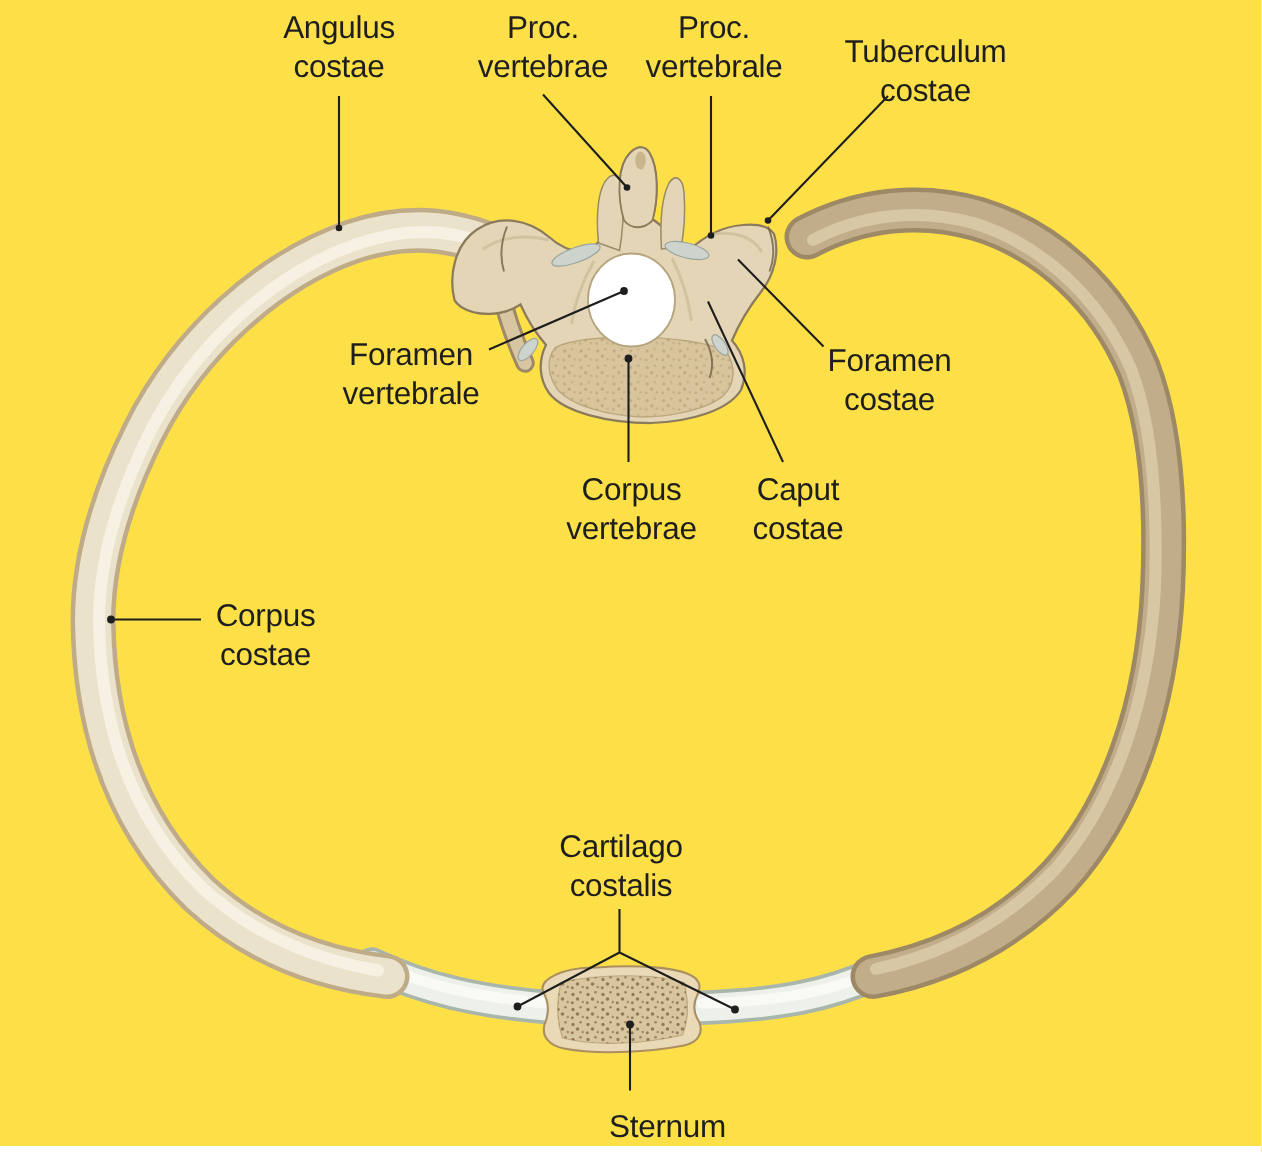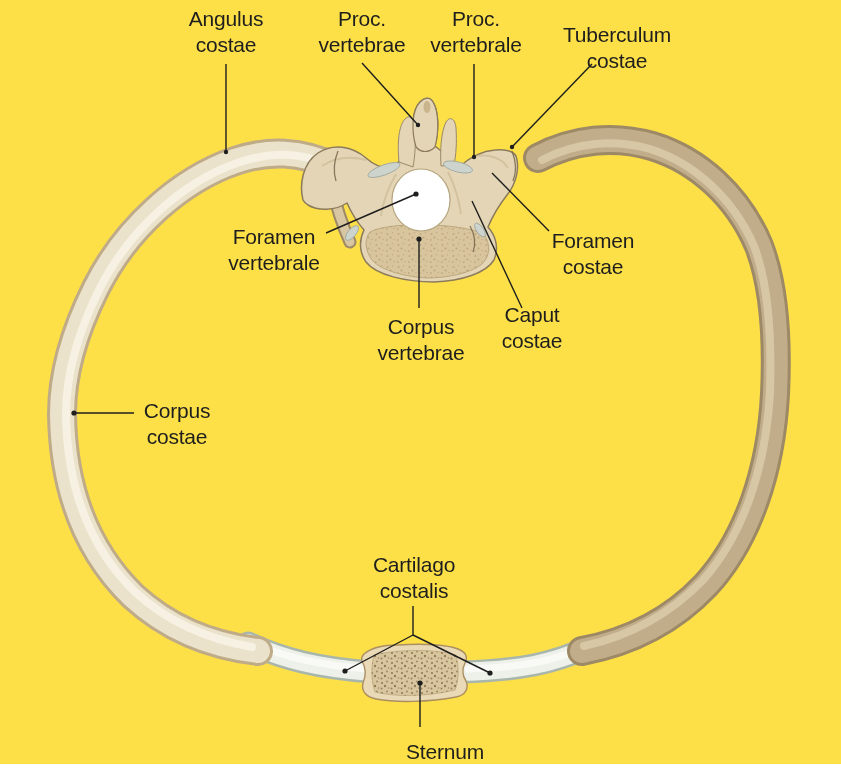--- a/index.html
+++ b/index.html
@@ -170,21 +170,21 @@
     <span>vertebrale</span>
   </div>
   <div class="label" style="left:593px;top:228px">
     <span>Foramen</span>
     <span>costae</span>
   </div>
   <div class="label" style="left:421px;top:314px">
     <span>Corpus</span>
     <span>vertebrae</span>
   </div>
-  <div class="label" style="left:532px;top:302px">
+  <div class="label" style="left:532px;top:314px">
     <span>Caput</span>
     <span>costae</span>
   </div>
   <div class="label" style="left:177px;top:398px">
     <span>Corpus</span>
     <span>costae</span>
   </div>
   <div class="label" style="left:414px;top:552px">
     <span>Cartilago</span>
     <span>costalis</span>

